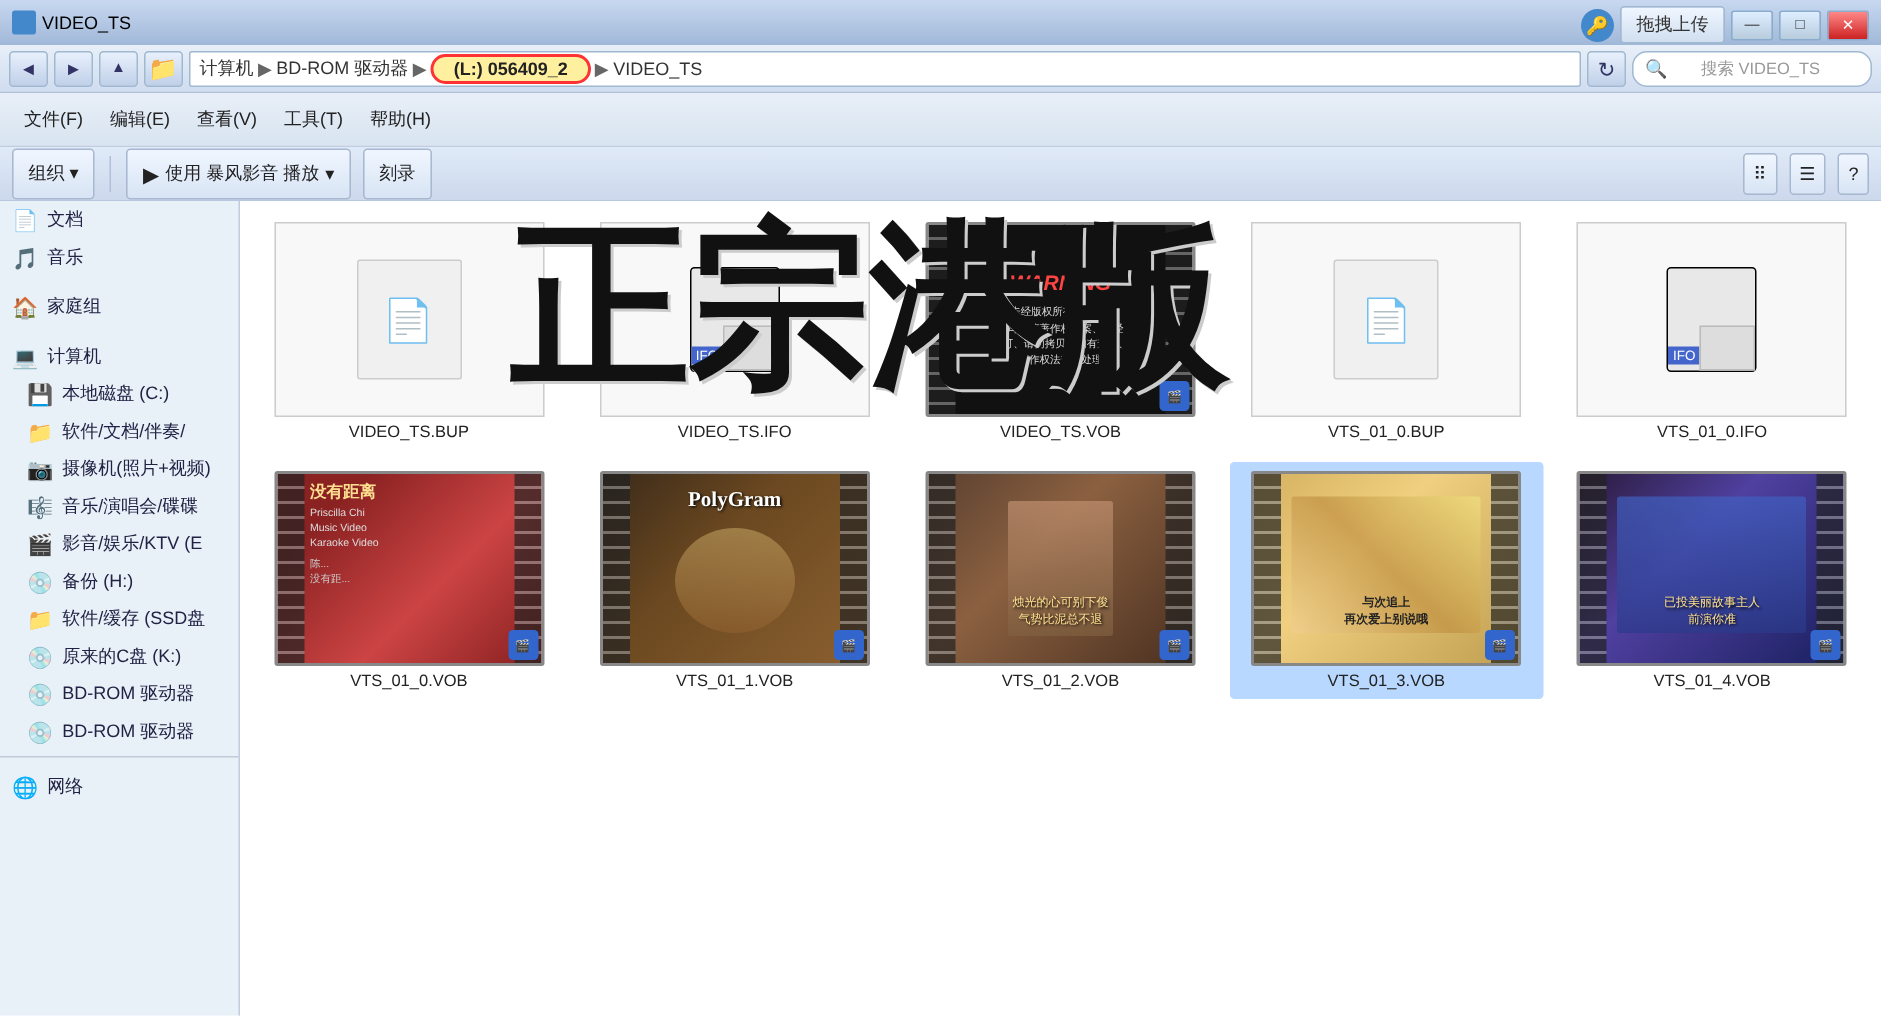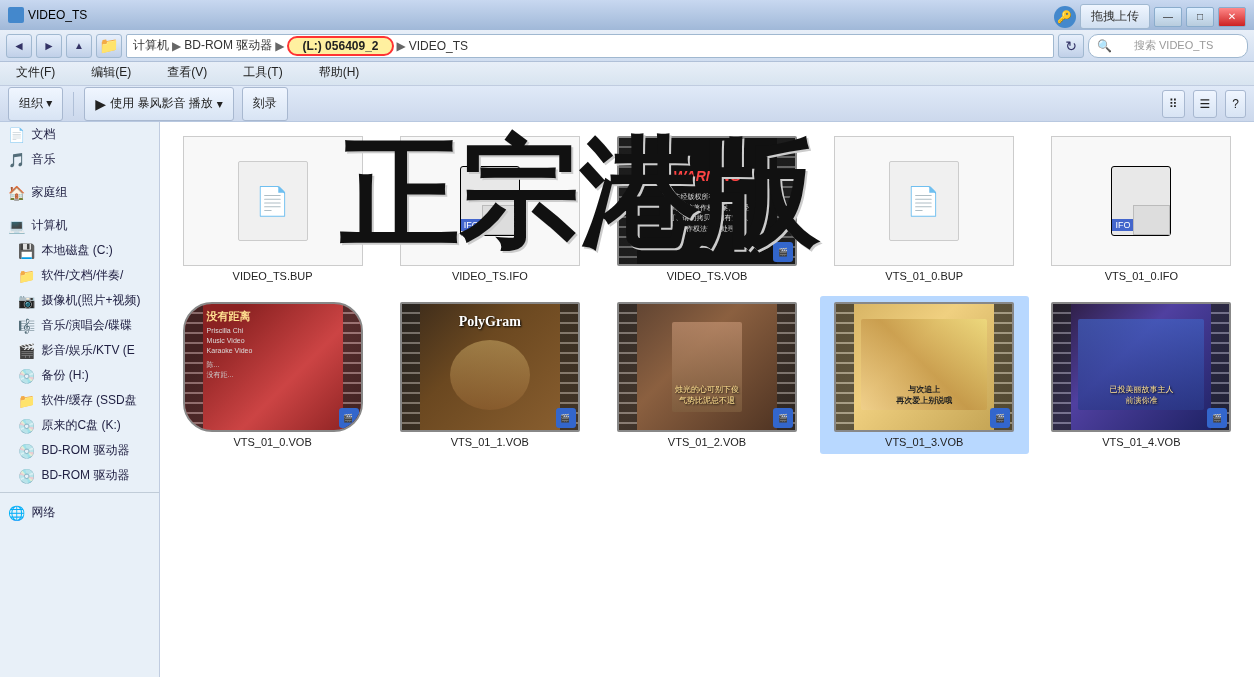--- a/index.html
+++ b/index.html
@@ -88,26 +88,26 @@
       border-radius: 10px;
       background: #fff;
       display: flex; align-items: center;
       padding: 0 8px;
       font-size: 12px; color: #999;
       gap: 4px;
     }
 
     
     .menu-bar {
-      height: 24px;
+      height: 36px;
       background: linear-gradient(to bottom, #e8eff8, #d8e4f0);
       display: flex;
-      align-items: flex-start;
+      align-items: center;
       padding: 0 8px;
-      gap: 20px;
+      gap: 2px;
       border-bottom: 1px solid #c0cce0;
     }
     .menu-item {
       padding: 2px 8px;
       font-size: 12px;
       color: #222;
       cursor: pointer;
       border-radius: 2px;
     }
 
@@ -351,21 +351,20 @@
       cursor: pointer;
     }
 
     
     ::-webkit-scrollbar { width: 8px; height: 8px; }
     ::-webkit-scrollbar-track { background: #e0eaf4; }
     ::-webkit-scrollbar-thumb { background: #a0b8d0; border-radius: 4px; }
 
     .vob-thumb-1 {
       background: linear-gradient(135deg, #8b2222 20%, #cc4444 60%, #882020 100%);
-      border-radius: 29px;
     }
     .album-text {
       position: absolute;
       top: 5px; left: 22px; right: 0;
       color: #fff;
       font-size: 8px;
       line-height: 1.4;
     }
     .album-title {
       font-size: 11px; font-weight: bold; color: #ffe090;

